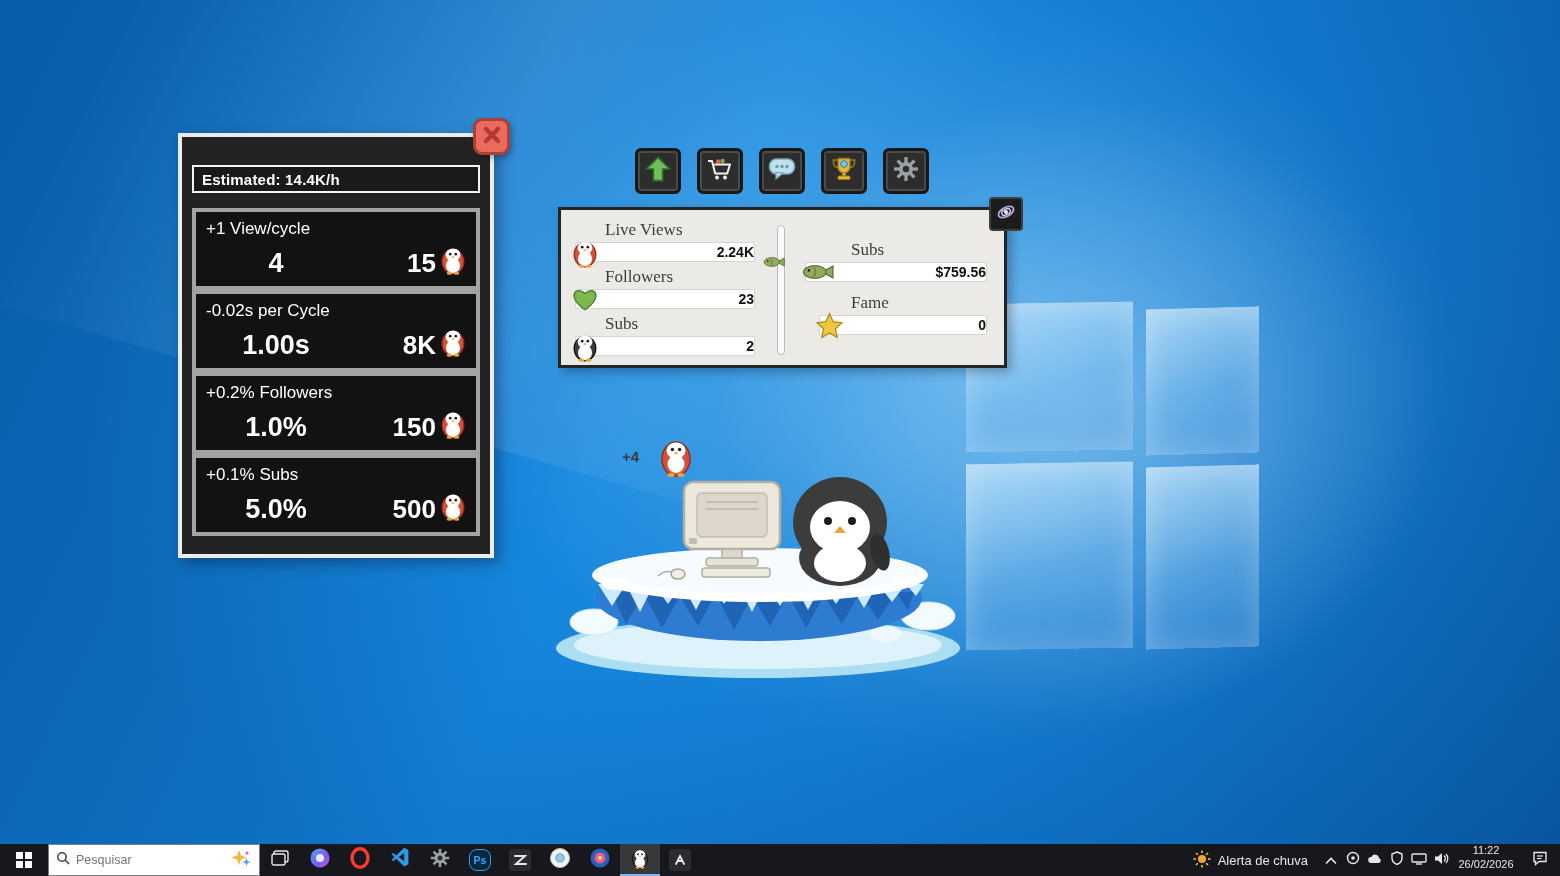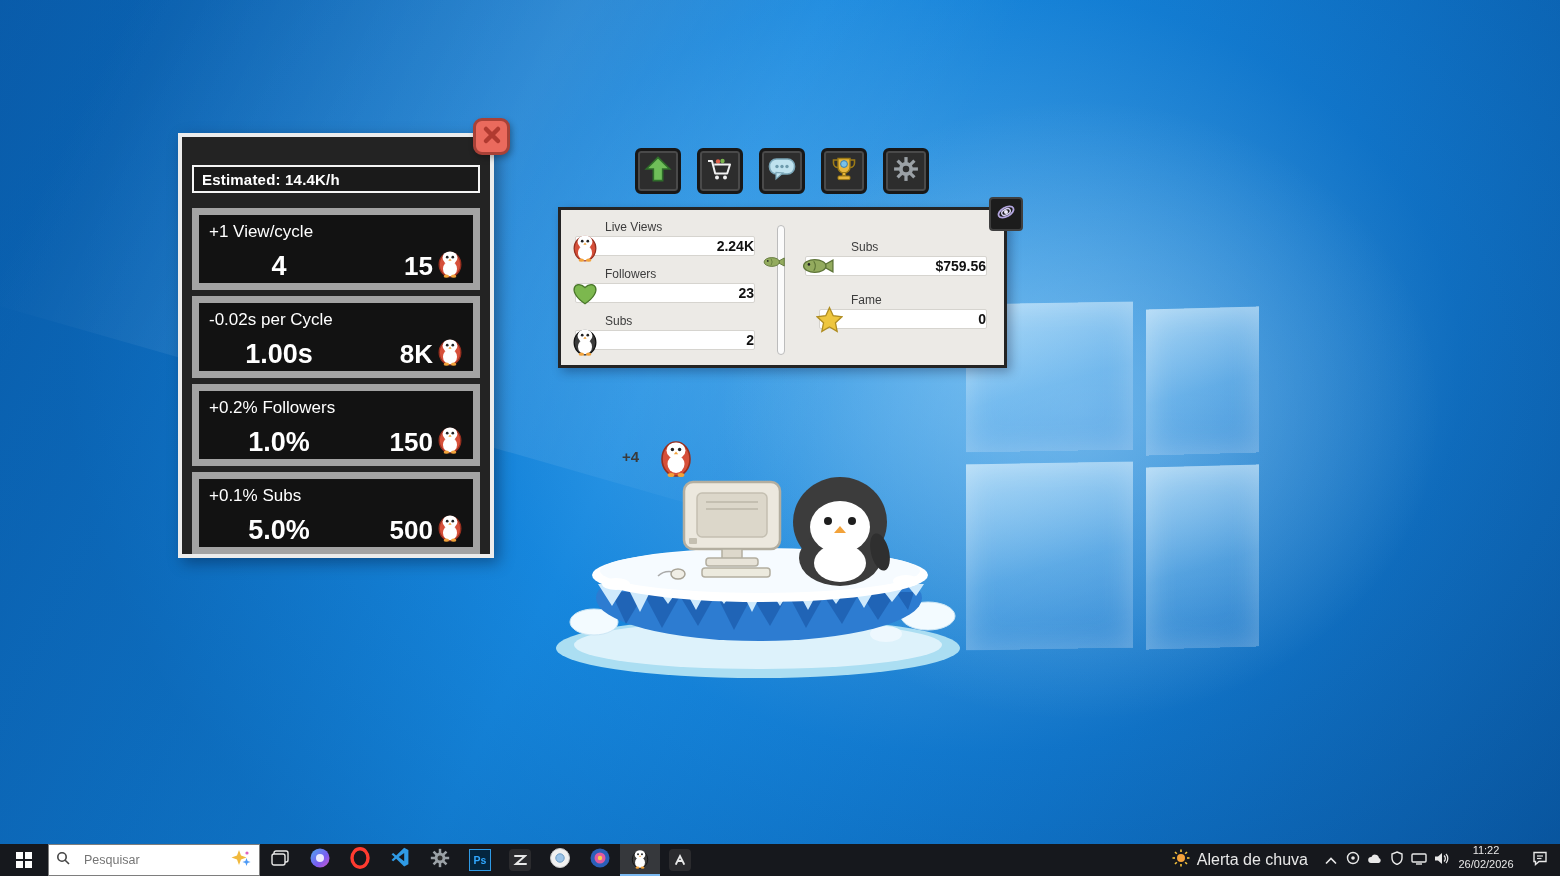--- a/index.html
+++ b/index.html
@@ -23,41 +23,41 @@
   .pane.bl { left:966px; top:463px; width:167px; height:186px; transform:skewY(-1deg); }
   .pane.br { left:1146px; top:466px; width:113px; height:182px; transform:skewY(-1.6deg); }
 
   
   .upanel { position:absolute; left:178px; top:133px; width:316px; height:425px;
     background:#232323; border:4px solid #ececec; box-shadow:5px 5px 14px rgba(0,0,20,.35);
     padding:28px 10px 6px; color:#fff; }
   .upanel .hdrbox { height:27px; border:2px solid #f5f5f5; background:#1a1a1a;
     display:flex; align-items:center; padding:12px 8px; font-size:15px; font-weight:700;
     letter-spacing:.2px; margin-bottom:15px; }
-  .uitem { height:82px; border:7px solid #a3a3a3; background:#121212; margin-bottom:6px;
+  .uitem { height:82px; border:4px solid #a3a3a3; background:#121212; 
     padding:7px 10px 6px; cursor:pointer; }
   .uitem .title { font-size:17px; font-weight:400; }
   .uitem .row { display:flex; align-items:center; justify-content:space-between; margin-top:5px; }
   .uitem .val { width:140px; text-align:center; font-size:27px; font-weight:600; }
   .uitem .cost { display:flex; align-items:center; gap:4px; font-size:26px; font-weight:600; }
   .closebtn { position:absolute; top:-19px; right:-20px; width:37px; height:37px;
     background:#ea6a5d; border:3px solid #a84137; border-radius:9px;
     display:flex; align-items:center; justify-content:center; cursor:pointer;
     box-shadow:2px 3px 6px rgba(0,0,0,.3); }
 
   
   .toolbar { position:absolute; left:635px; top:148px; display:flex; gap:16px; }
   .tbtn { width:46px; height:46px; background:#2d2d2d; border:3px solid #181818; border-radius:6px;
     box-shadow:inset 0 0 0 2px #4a4a4a; display:flex; align-items:center; justify-content:center; cursor:pointer; }
 
   
   .stats { position:absolute; left:558px; top:207px; width:449px; height:161px;
     background:#eceae6; border:3px solid #242424; box-shadow:4px 4px 10px rgba(0,0,30,.3); }
   .srow { position:absolute; }
-  .srow .lbl { font-size:12px; color:#3c3c3c; margin-left:30px; margin-bottom:2px; }
+  .srow .lbl { font-size:17px; color:#3c3c3c; margin-left:30px; margin-bottom:2px;font-family:Liberation Serif, serif; }
   .srow .bar { position:relative; height:20px; background:#fff; border:1px solid #d6d4cf; border-radius:2px;
     display:flex; align-items:center; justify-content:flex-end; padding-right:0;
     font-size:14px; font-weight:700; color:#111; }
   .srow .ric { position:absolute; left:-4px; top:-6px; }
   .divider { position:absolute; left:216px; top:15px; width:8px; height:130px;
     background:#fbfbfb; border:1px solid #bcbcbc; border-radius:4px; cursor:pointer; }
   .divfish { position:absolute; left:202px; top:44px; }
   .galaxybtn { position:absolute; left:428px; top:-13px; width:34px; height:34px;
     background:#1c1c1c; border:2px solid #3f3f3f; border-radius:4px;
     display:flex; align-items:center; justify-content:center; cursor:pointer; }
@@ -68,29 +68,29 @@
 
   
   .taskbar { position:absolute; left:0; bottom:0; width:1560px; height:32px; background:#16181d;
     display:flex; align-items:stretch; color:#e8e8e8; z-index:50; }
   .startbtn { width:48px; display:flex; align-items:center; justify-content:center; cursor:pointer; }
   .winlogo { display:grid; grid-template-columns:7px 7px; grid-template-rows:7px 7px; gap:1.5px; }
   .winlogo span { background:#fdfdfd; }
   .searchbox { width:212px; background:#fff; border:1px solid #7e7e7e; display:flex; align-items:center;
     padding:0 7px; gap:6px; }
   .searchbox input { flex:1; border:none; outline:none; background:transparent; font-size:12.5px;
-    color:#4d7c0f; font-family:"Liberation Sans", sans-serif; min-width:0;margin-left:8px; }
+    color:#4d7c0f; font-family:"Liberation Sans", sans-serif; min-width:0; }
   .tslot { width:40px; display:flex; align-items:center; justify-content:center; cursor:pointer; }
   .tslot.active { background:rgba(255,255,255,.14); box-shadow:inset 0 -2px 0 #7ab8f0; }
-  .ps-icon { width:22px; height:22px; background:#04263f; border:1px solid #2f9ae5; border-radius:0;
+  .ps-icon { width:22px; height:22px; background:#04263f; border:1px solid #2f9ae5; border-radius:8px;
     color:#31a8ff; font-size:10.5px; font-weight:700; display:flex; align-items:center; justify-content:center; }
   .darkapp { width:22px; height:22px; background:#2b2b2e; border-radius:4px;
     display:flex; align-items:center; justify-content:center; }
   .tray { margin-left:auto; display:flex; align-items:stretch; }
-  .weather { display:flex; align-items:center; gap:7px; padding:16px 12px; font-size:16px; cursor:pointer; white-space:nowrap;justify-content:center; }
+  .weather { display:flex; align-items:center; gap:7px; padding:16px 12px; font-size:13px; cursor:pointer; white-space:nowrap;justify-content:center; }
   .trayic { width:22px; display:flex; align-items:center; justify-content:center; cursor:pointer; }
   .clock { width:68px; display:flex; flex-direction:column; align-items:center; 
     font-size:11px; line-height:1.25; cursor:pointer; }
   .action { width:40px; display:flex; align-items:center; justify-content:center; cursor:pointer; }
 </style>
 </head>
 <body>
 
 <svg width="0" height="0" style="position:absolute">
   <defs>

